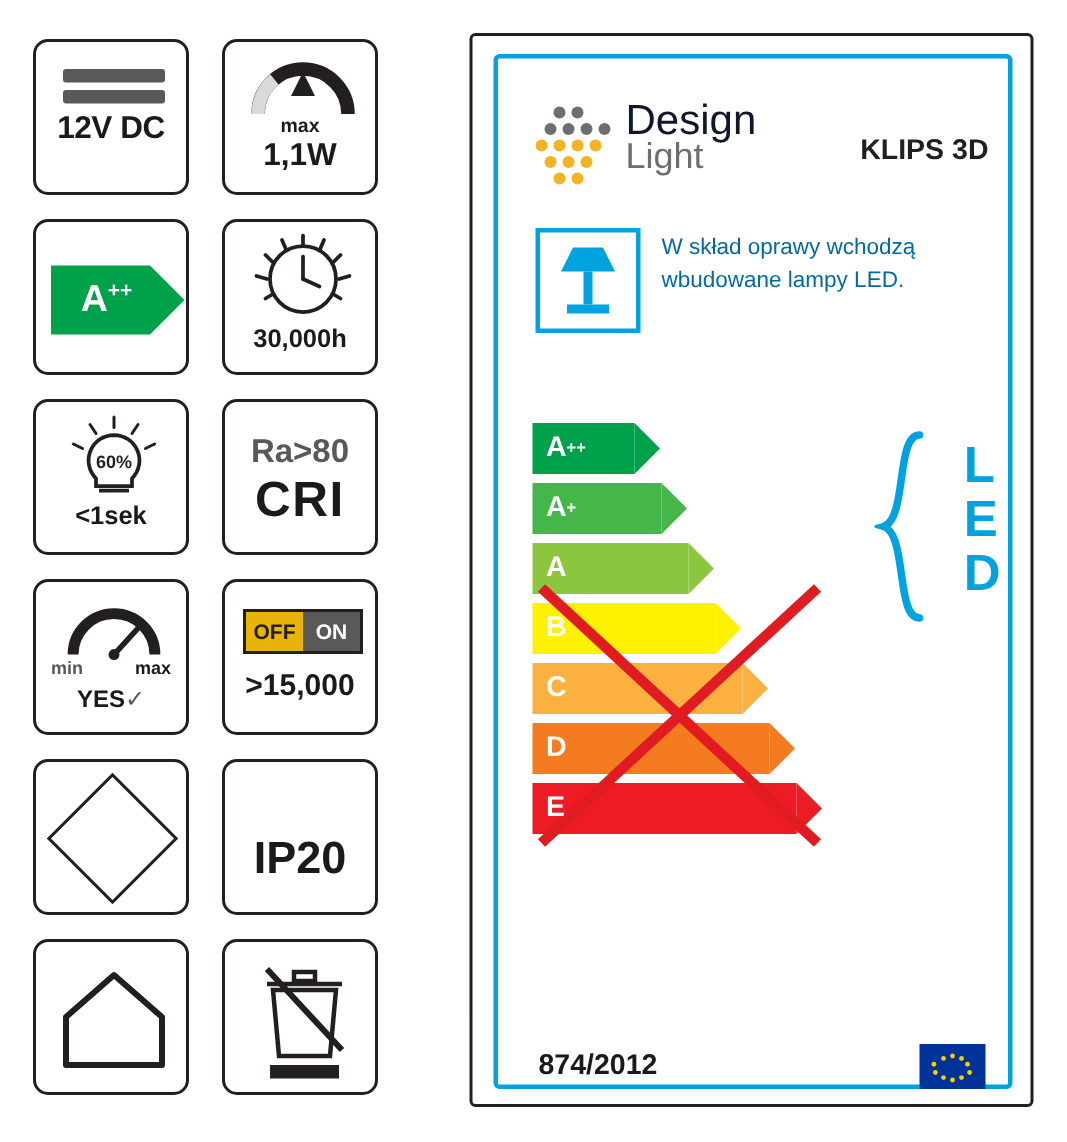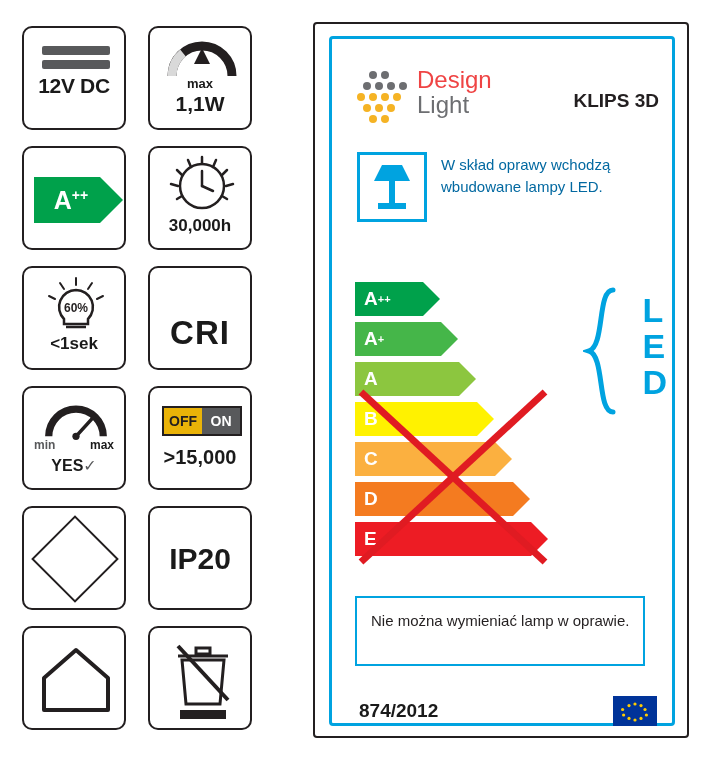--- a/index.html
+++ b/index.html
@@ -147,21 +147,21 @@
     width: 62px; height: 62px; border: 2px solid #231f20;
     transform: rotate(45deg); box-sizing: border-box;
   }
   .iii {
     position: absolute; left: 0; right: 0; top: 38px;
     text-align: center; font-size: 25px; font-weight: bold; letter-spacing: 2px;
   }
 
   
   .ip {
-    position: absolute; left: 0; right: 0; top: 34px;
+    position: absolute; left: 0; right: 0; top: 48px;
     text-align: center; font-size: 30px; font-weight: bold;
   }
 
   
   .house { position: absolute; left: 14px; top: 16px; }
 
   
   .weee { position: absolute; left: 18px; top: 10px; }
 
   
@@ -181,21 +181,21 @@
     border: 3px solid #00a3e0;
     border-radius: 4px;
     box-sizing: border-box;
   }
 
   
   .brand { position: absolute; left: 42px; top: 42px; width: 180px; height: 62px; }
   .brand-dots { position: absolute; left: 0; top: 4px; width: 56px; height: 54px; }
   .brand-text { position: absolute; left: 60px; top: 2px; }
   .brand-design {
-    font-size: 24px; color: #ef4444; line-height: 24px; font-weight: normal;
+    font-size: 28px; color: #0f172a; line-height: 24px; font-weight: normal;
   }
   .brand-light {
     font-size: 24px; color: #6d6e71; line-height: 26px; font-weight: normal;
   }
   .product-name {
     position: absolute; right: 28px; top: 66px;
     font-size: 19px; font-weight: bold; color: #231f20;
   }
 
   
@@ -320,20 +320,21 @@
           <line x1="79" y1="22" x2="73" y2="25"></line>
         </g>
         <path d="M52 16 a17 17 0 0 1 12 29 l0 5 l-24 0 l0 -5 a17 17 0 0 1 12 -29 z" fill="none" stroke="#231f20" stroke-width="2.5"></path>
         <line x1="42" y1="53" x2="62" y2="53" stroke="#231f20" stroke-width="2.5"></line>
         <text x="52" y="38" font-family="Liberation Sans, sans-serif" font-size="12" font-weight="bold" text-anchor="middle" fill="#231f20">60%</text>
       </svg>
       <div class="sek">&lt;1sek</div>
     </div>
 
     <div class="tile">
+      <div class="ra">Ra&gt;80</div>
       <div class="cri">CRI</div>
     </div>
 
     <div class="tile">
       <svg width="76" height="44" viewBox="0 0 76 44" class="dimarc">
         <path d="M8 40 A30 30 0 0 1 68 40" fill="none" stroke="#231f20" stroke-width="8"></path>
         <line x1="38" y1="40" x2="58" y2="18" stroke="#231f20" stroke-width="4" stroke-linecap="round"></line>
         <circle cx="38" cy="40" r="4" fill="#231f20"></circle>
       </svg>
       <div class="dim-min">min</div>
@@ -468,21 +469,20 @@
 
     <svg class="led-brace" viewBox="0 0 92 130">
       <path d="M30 4 C14 4 22 60 6 65 C22 70 14 126 30 126" fill="none" stroke="#00a3e0" stroke-width="5" stroke-linecap="round"></path>
     </svg>
     <div class="led-text">
         <div>L</div>
         <div>E</div>
         <div>D</div>
       </div>
 
-    <div class="bottom-box">Nie można wymieniać lamp w oprawie.</div>
 
     <div class="regulation">874/2012</div>
 
     <div class="euflag">
       <svg width="34" height="22" viewBox="0 0 34 22">
         <g fill="#ffcc00">
           <circle cx="17" cy="4" r="1.6"></circle>
           <circle cx="23" cy="5.6" r="1.6"></circle>
           <circle cx="27" cy="9.5" r="1.6"></circle>
           <circle cx="28.4" cy="15" r="1.6"></circle>

